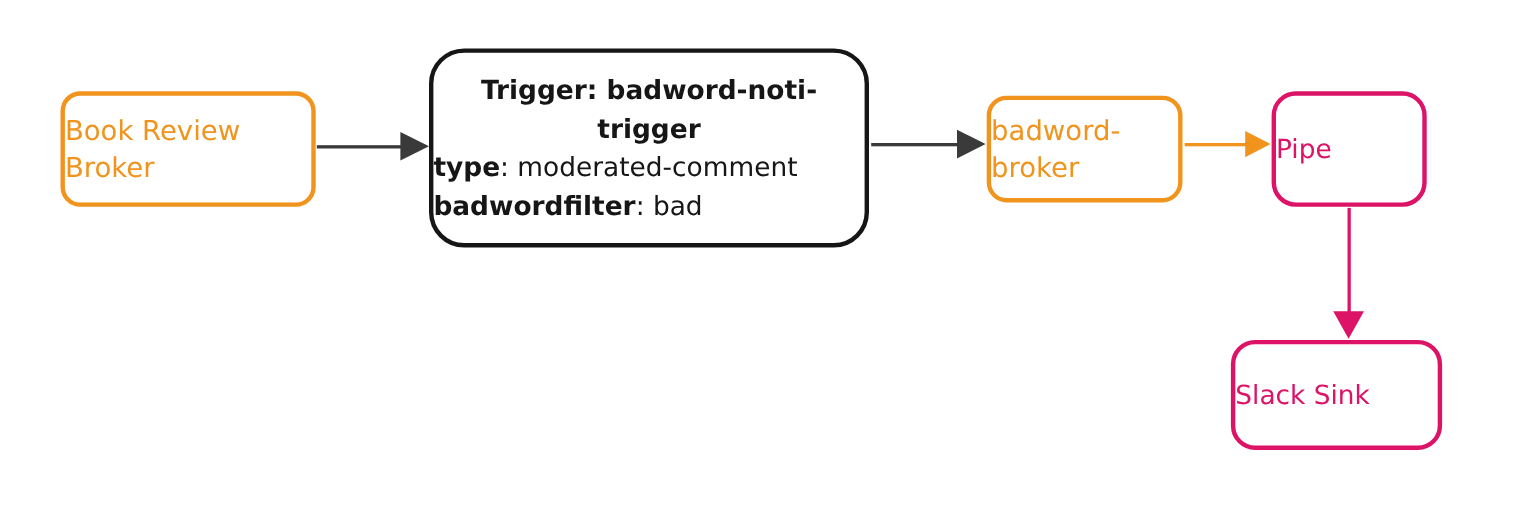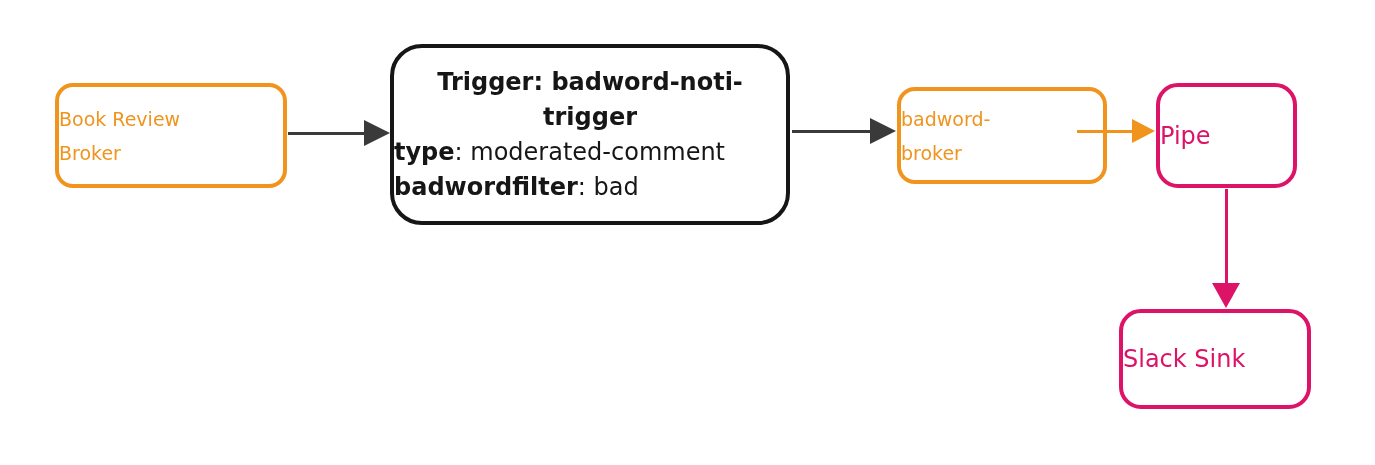--- a/index.html
+++ b/index.html
@@ -22,40 +22,40 @@
     display: flex;
     flex-direction: column;
     align-items: flex-start;
     justify-content: center;
     text-align: center;
   }
   .node-orange {
     border: 4px solid var(--orange);
     color: var(--orange);
     border-radius: 18px;
-    font-size: 19px;
+    font-size: 25px;
     line-height: 34px;
   }
   .node-pink {
     border: 4px solid var(--pink);
     color: var(--pink);
     border-radius: 22px;
     font-size: 24px;
     line-height: 34px;
   }
   .node-black {
     border: 4px solid var(--ink);
     color: var(--ink);
     border-radius: 32px;
     font-size: 24px;
     line-height: 35px;
   }
   #node-book-review-broker { left: 55px;  top: 83px;  width: 232px; height: 105px; }
   #node-trigger            { left: 390px; top: 44px;  width: 400px; height: 181px; }
-  #node-badword-broker     { left: 897px; top: 87px;  width: 210px; height: 97px;  }
+  #node-badword-broker     { left: 897px; top: 87px;  width: 178px; height: 97px;  }
   #node-pipe               { left: 1156px;top: 83px;  width: 141px; height: 105px; }
   #node-slack-sink         { left: 1119px;top: 309px; width: 192px; height: 100px; }
 
   .edge-line-h {
     position: absolute;
     height: 3px;
   }
   .edge-line-v {
     position: absolute;
     width: 3px;

